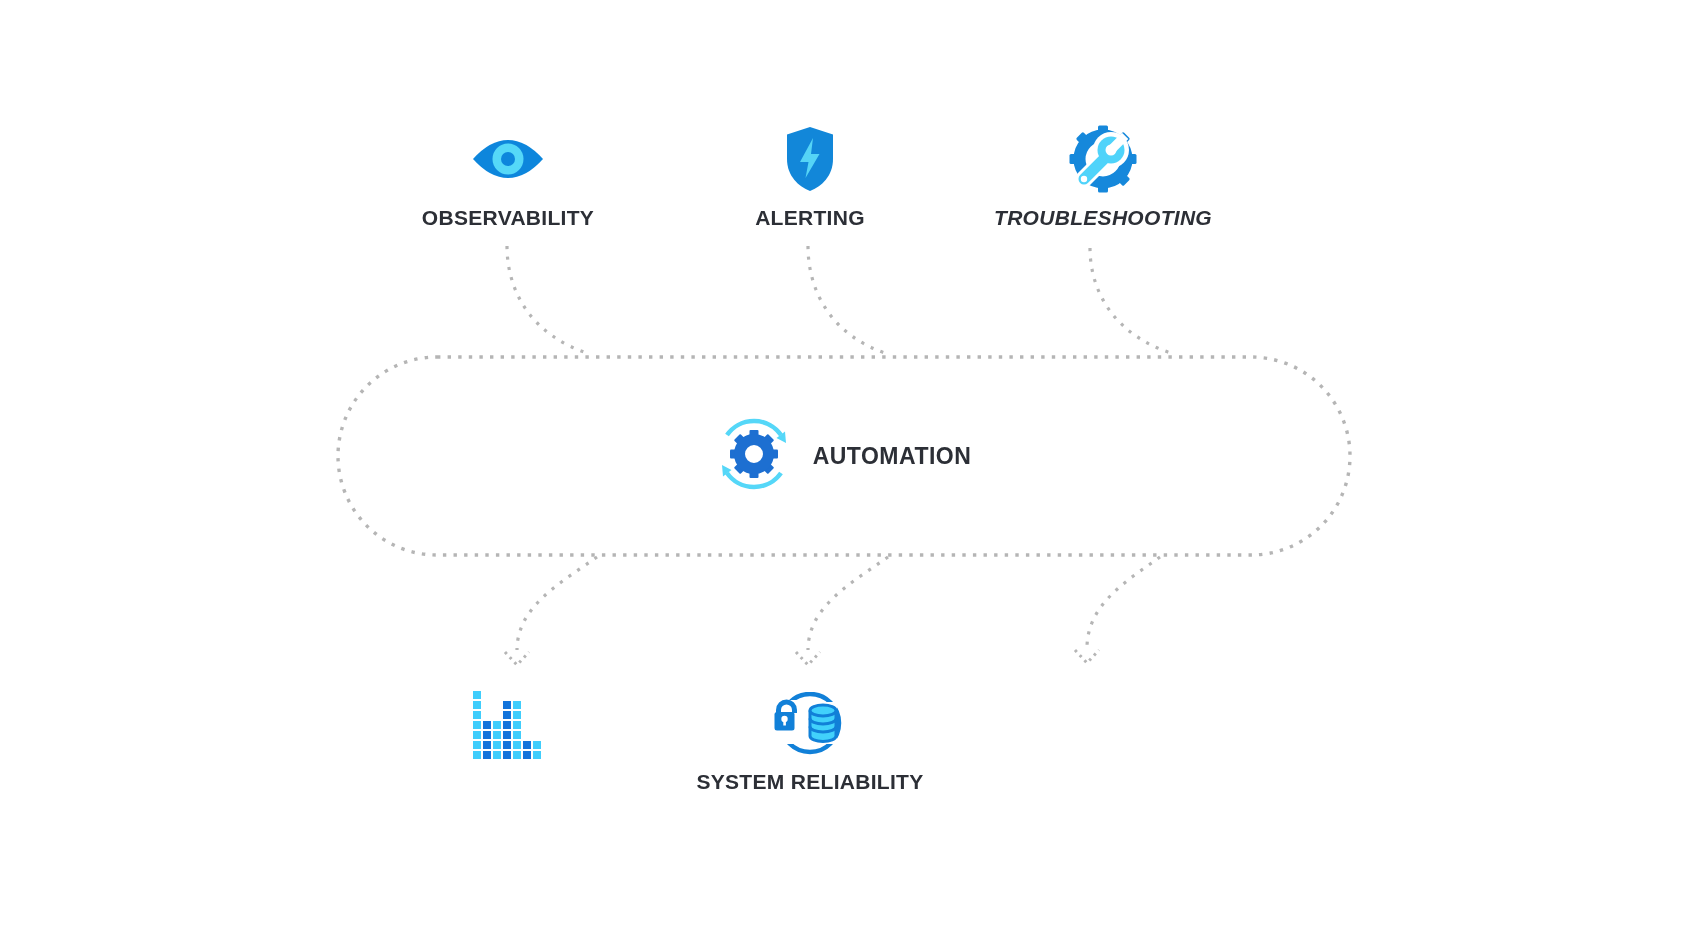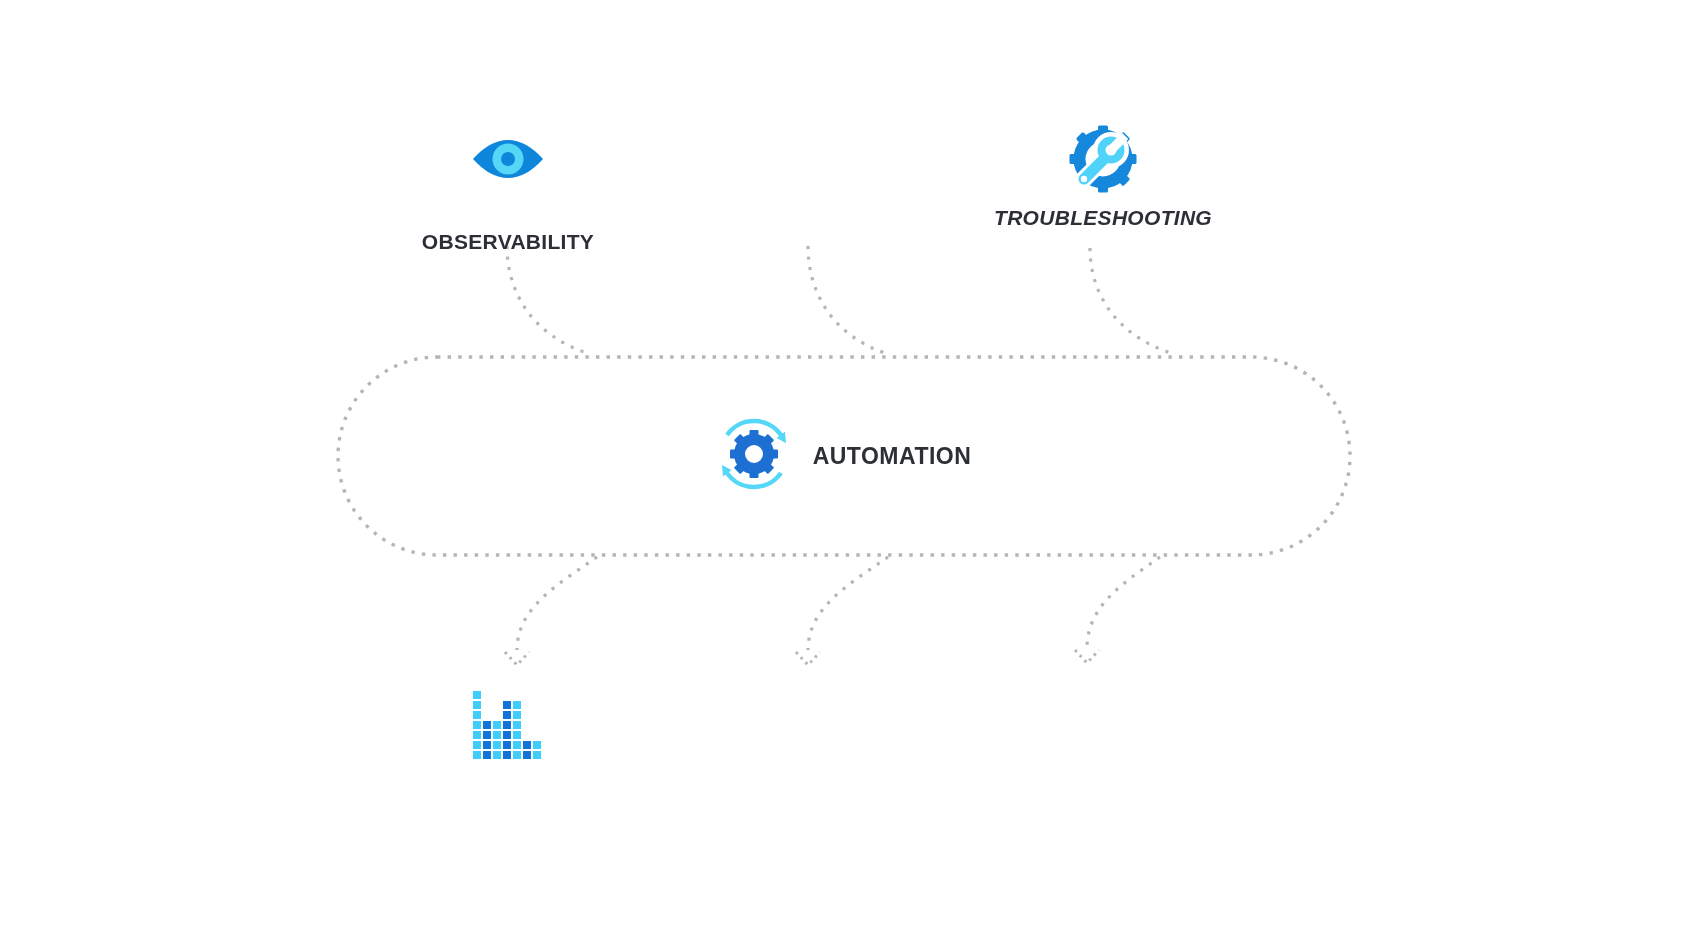--- a/index.html
+++ b/index.html
@@ -6,21 +6,21 @@
   body{font-family:"Liberation Sans",sans-serif;}
   .stage{position:relative;width:1688px;height:950px;background:#ffffff;overflow:hidden;}
   .lines{position:absolute;left:0;top:0;}
   .node{position:absolute;width:320px;display:flex;flex-direction:column;align-items:center;}
   .icon-box{display:flex;align-items:center;justify-content:center;}
   .top-node .icon-box{height:78px;}
   .bottom-node .icon-box{height:74px;}
   .node-label{margin-top:6px;font-size:21px;font-weight:700;color:#2c2f36;letter-spacing:.3px;text-align:center;line-height:28px;}
   .center-band{position:absolute;left:338px;top:357px;width:1012px;height:198px;display:flex;align-items:center;justify-content:center;gap:22px;}
   .center-label{font-size:23px;font-weight:700;color:#2c2f36;letter-spacing:.5px;}
-  #node-observability{left:348px;top:120px;gap:24px;}
+  #node-observability{left:348px;top:120px;}
   #node-alerting{left:650px;top:120px;}
   #node-troubleshooting{left:943px;top:120px;font-style:italic;}
   #node-zero-downtime{left:347px;top:688px;}
   #node-system-reliability{left:650px;top:688px;}
   #node-high-availability{left:934px;top:688px;}
   #pixel-grid{display:grid;grid-template-columns:repeat(7,8px);grid-auto-rows:8px;gap:2px;}
   .cell-c{background:#3fcdfc;}
   .cell-b{background:#1273db;}
   .cell-e{background:transparent;}
 </style>
@@ -50,20 +50,29 @@
     <div class="icon-box">
       <svg width="72" height="42" viewBox="0 0 72 42">
         <path d="M1,21 Q18,2 36,2 Q54,2 71,21 Q54,40 36,40 Q18,40 1,21 Z" fill="#0d86dc"></path>
         <circle cx="36" cy="21" r="15.5" fill="#55d8f8"></circle>
         <circle cx="36" cy="21" r="7" fill="#0d86dc"></circle>
       </svg>
     </div>
     <div class="node-label">OBSERVABILITY</div>
   </div>
 
+  <div class="node top-node" id="node-alerting">
+    <div class="icon-box">
+      <svg width="48" height="66" viewBox="0 0 48 66">
+        <path d="M24,1 47,8.5 V33 C47,50 35.5,60.5 24,65 12.5,60.5 1,50 1,33 V8.5 Z" fill="#1287d9"></path>
+        <path d="M27,12 14,36 H22.5 L19.5,52 33.5,28 H25 Z" fill="#55d4f6"></path>
+      </svg>
+    </div>
+    <div class="node-label">ALERTING</div>
+  </div>
 
   <div class="node top-node" id="node-troubleshooting">
     <div class="icon-box">
       <svg width="70" height="70" viewBox="0 0 70 70">
         <g fill="#1688db">
           <rect x="30" y="1.5" width="10" height="12" rx="1.5"></rect>
           <rect x="30" y="1.5" width="10" height="12" rx="1.5" transform="rotate(45 35 35)"></rect>
           <rect x="30" y="1.5" width="10" height="12" rx="1.5" transform="rotate(90 35 35)"></rect>
           <rect x="30" y="1.5" width="10" height="12" rx="1.5" transform="rotate(135 35 35)"></rect>
           <rect x="30" y="1.5" width="10" height="12" rx="1.5" transform="rotate(180 35 35)"></rect>
@@ -156,15 +165,33 @@
           <div class="cell-b"></div>
           <div class="cell-c"></div>
           <div class="cell-b"></div>
           <div class="cell-c"></div>
           <div class="cell-b"></div>
           <div class="cell-c"></div>
         </div>
     </div>
   </div>
 
+  <div class="node bottom-node" id="node-system-reliability">
+    <div class="icon-box">
+      <svg width="76" height="66" viewBox="0 0 76 66">
+        <circle cx="38" cy="31" r="29" fill="none" stroke="#1180d8" stroke-width="4.5"></circle>
+        <rect x="-2" y="8" width="29" height="44" fill="#ffffff"></rect>
+        <path d="M6.5,21 V18 a8,8 0 0 1 16,0 V21" fill="none" stroke="#1180d8" stroke-width="5"></path>
+        <rect x="2.5" y="20" width="20" height="18.5" rx="2.5" fill="#1180d8"></rect>
+        <circle cx="12.5" cy="27" r="3.2" fill="#ffffff"></circle>
+        <rect x="11.3" y="28" width="2.6" height="5.5" fill="#ffffff"></rect>
+        <rect x="36.5" y="10" width="28.5" height="42" fill="#ffffff"></rect>
+        <path d="M38,18.5 V44 a13,5.5 0 0 0 26,0 V18.5" fill="#41d1fb" stroke="#1180d8" stroke-width="3"></path>
+        <ellipse cx="51" cy="18.5" rx="13" ry="5.5" fill="#41d1fb" stroke="#1180d8" stroke-width="3"></ellipse>
+        <path d="M38,26.5 a13,5.5 0 0 0 26,0" fill="none" stroke="#1180d8" stroke-width="3"></path>
+        <path d="M38,34.5 a13,5.5 0 0 0 26,0" fill="none" stroke="#1180d8" stroke-width="3"></path>
+      </svg>
+    </div>
+    <div class="node-label">SYSTEM RELIABILITY</div>
+  </div>
 
 
 </div>
 
 </body></html>

